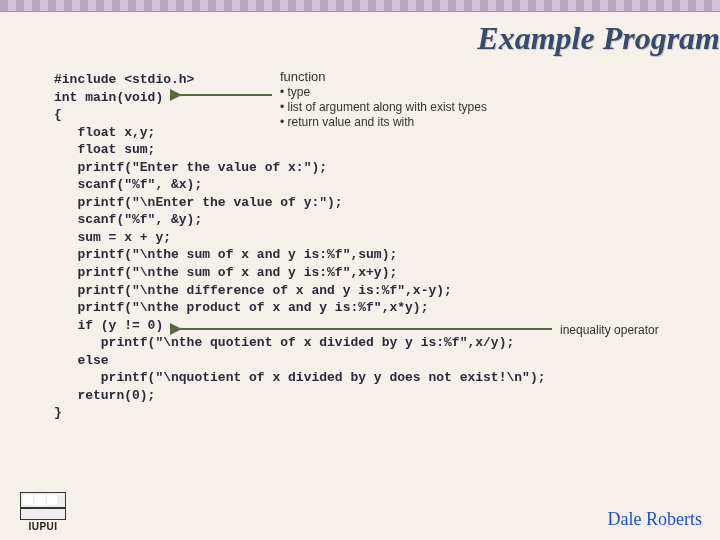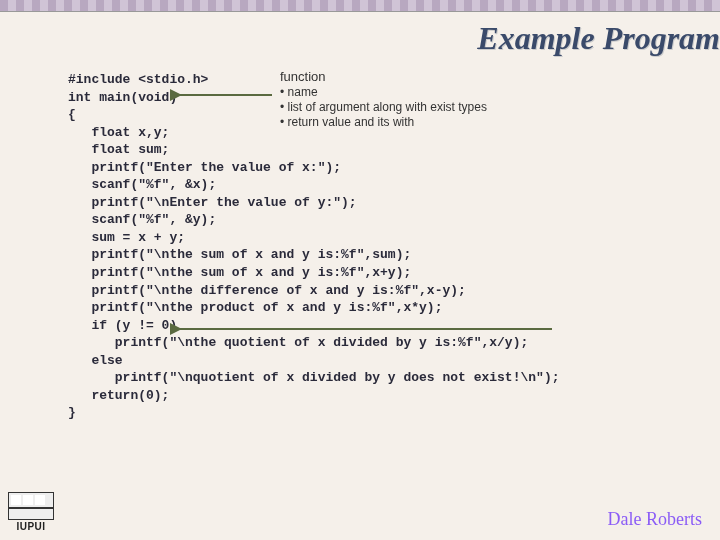--- a/index.html
+++ b/index.html
@@ -21,21 +21,21 @@
   }
   .title {
     font-size: 32px;
     font-weight: bold;
     font-style: italic;
     color: #3a4a6a;
     text-shadow: 1px 1px 0 #ccc;
   }
   .content {
     position: relative;
-    padding: 0 68px;
+    padding: 0 54px;
   }
   .code {
     font-family: 'Courier New', monospace;
     font-size: 13px;
     line-height: 1.35;
     color: #2a2a3a;
     white-space: pre;
     font-weight: bold;
   }
   .anno {
@@ -45,26 +45,26 @@
     color: #333;
     line-height: 1.25;
   }
   .anno .head { font-size: 13px; }
   .anno1 { left: 280px; top: -2px; width: 300px; }
   .anno2 { left: 560px; top: 252px; width: 160px; }
   .credit {
     position: absolute;
     right: 18px; bottom: 10px;
     font-size: 18px;
-    color: #8b5cf6;
+    color: #1d4ed8;
     font-family: Georgia, serif;
   }
   .logo {
     position: absolute;
-    left: 8px; bottom: 8px;
+    left: 20px; bottom: 8px;
     width: 46px;
   }
   .logo .top {
     height: 28px;
     border: 1px solid #333;
     background:
       linear-gradient(#fff,#fff) 2px 2px/10px 10px no-repeat,
       linear-gradient(#fff,#fff) 14px 2px/10px 10px no-repeat,
       linear-gradient(#fff,#fff) 26px 2px/10px 10px no-repeat,
       linear-gradient(#333,#333) 0 14px/100% 2px no-repeat,
@@ -109,21 +109,21 @@
    if (y != 0)
       printf("\nthe quotient of x divided by y is:%f",x/y);
    else
       printf("\nquotient of x divided by y does not exist!\n");
    return(0);
 }</pre>
 
   <div class="anno anno1">
     <div class="head">function</div>
     <div id="fn-bullets">
-        <div>• name</div>
+        <div>• type</div>
         <div>• list of argument along with exist types</div>
         <div>• return value and its with</div>
       </div>
   </div>
 
   <svg class="arrow" style="left:176px; top:18px;" width="100" height="12">
     <defs>
         <marker id="ah1" markerWidth="8" markerHeight="8" refX="1" refY="3" orient="auto">
           <path d="M6,0 L0,3 L6,6 Z" fill="#5a6a40"></path>
         </marker>
@@ -133,20 +133,21 @@
 
   <svg class="arrow" style="left:176px; top:252px;" width="380" height="12">
     <defs>
         <marker id="ah2" markerWidth="8" markerHeight="8" refX="1" refY="3" orient="auto">
           <path d="M6,0 L0,3 L6,6 Z" fill="#5a6a40"></path>
         </marker>
       </defs>
     <line x1="376" y1="6" x2="4" y2="6" stroke="#5a6a40" stroke-width="2" marker-end="url(#ah2)"></line>
   </svg>
 
+  <div class="anno anno2">inequality operator</div>
 
 </div>
 
 <div class="logo">
   <div class="top"></div>
   <div class="txt">IUPUI</div>
 </div>
 
 <div class="credit">Dale Roberts</div>
 

